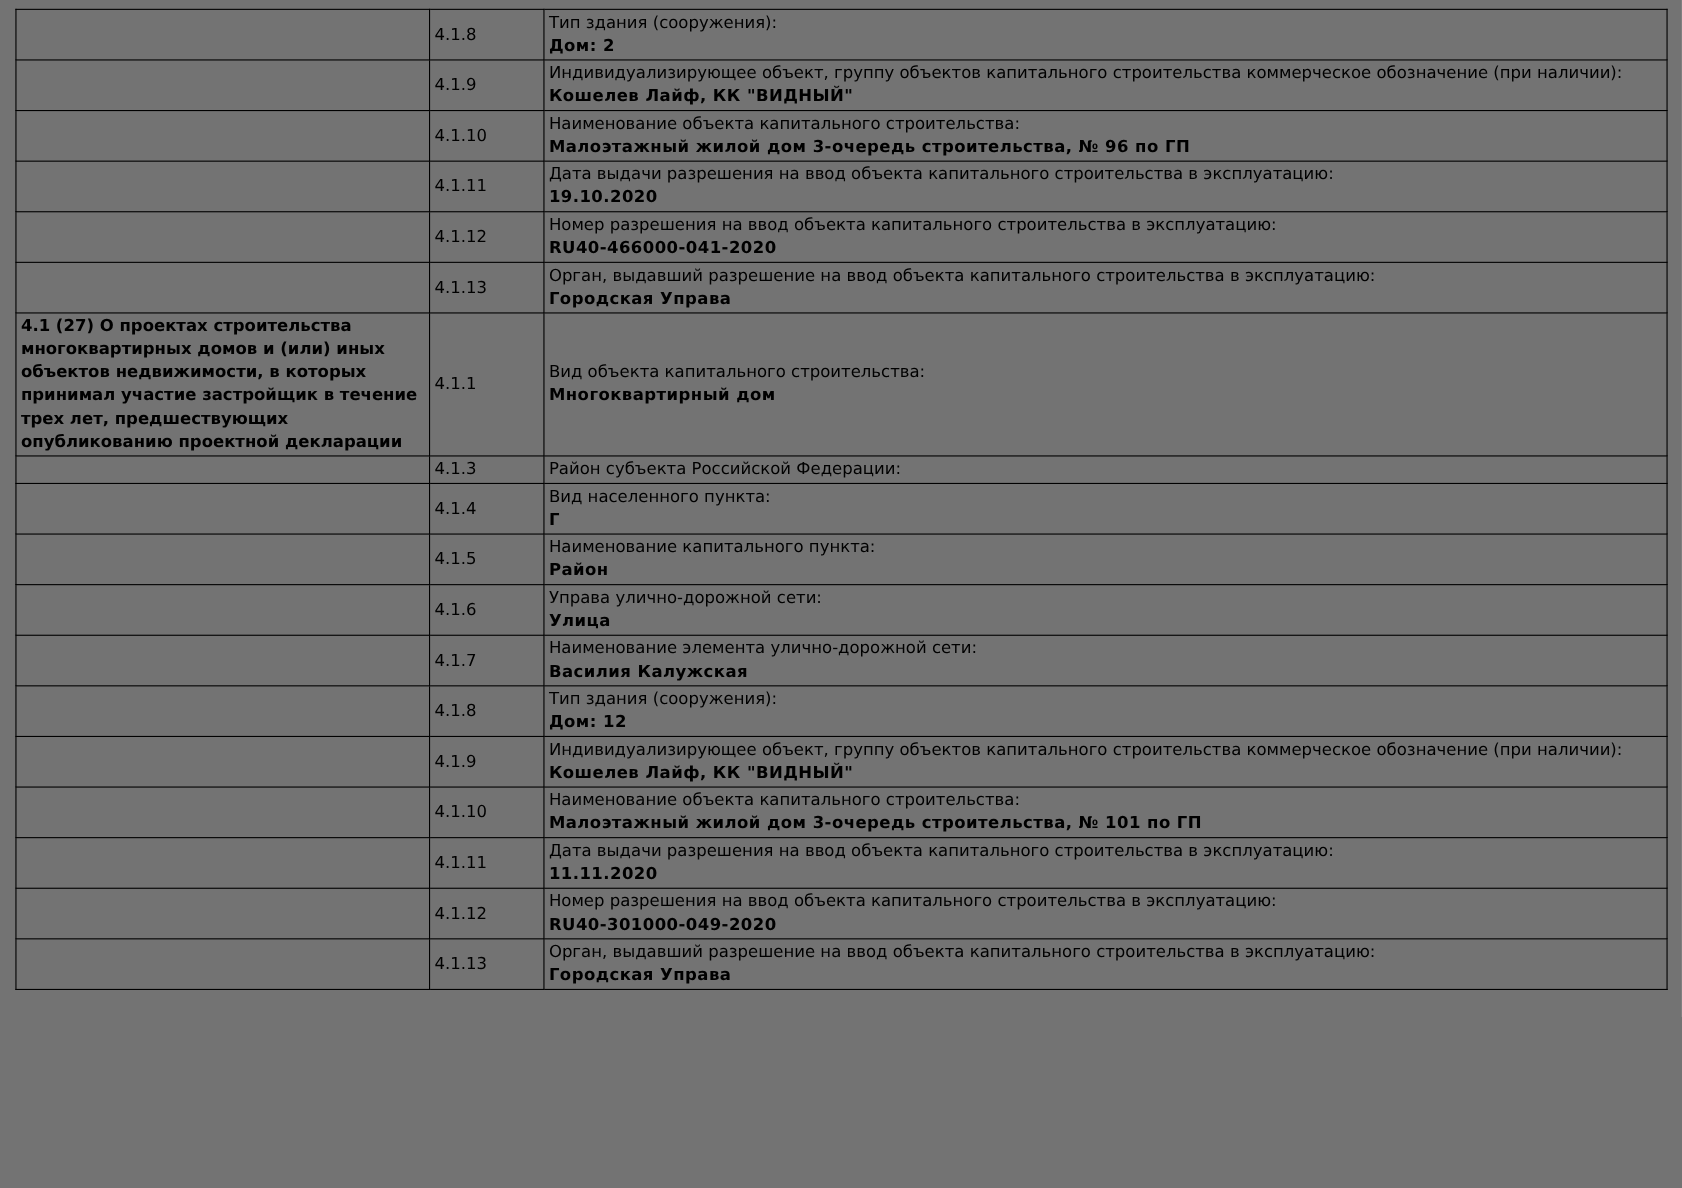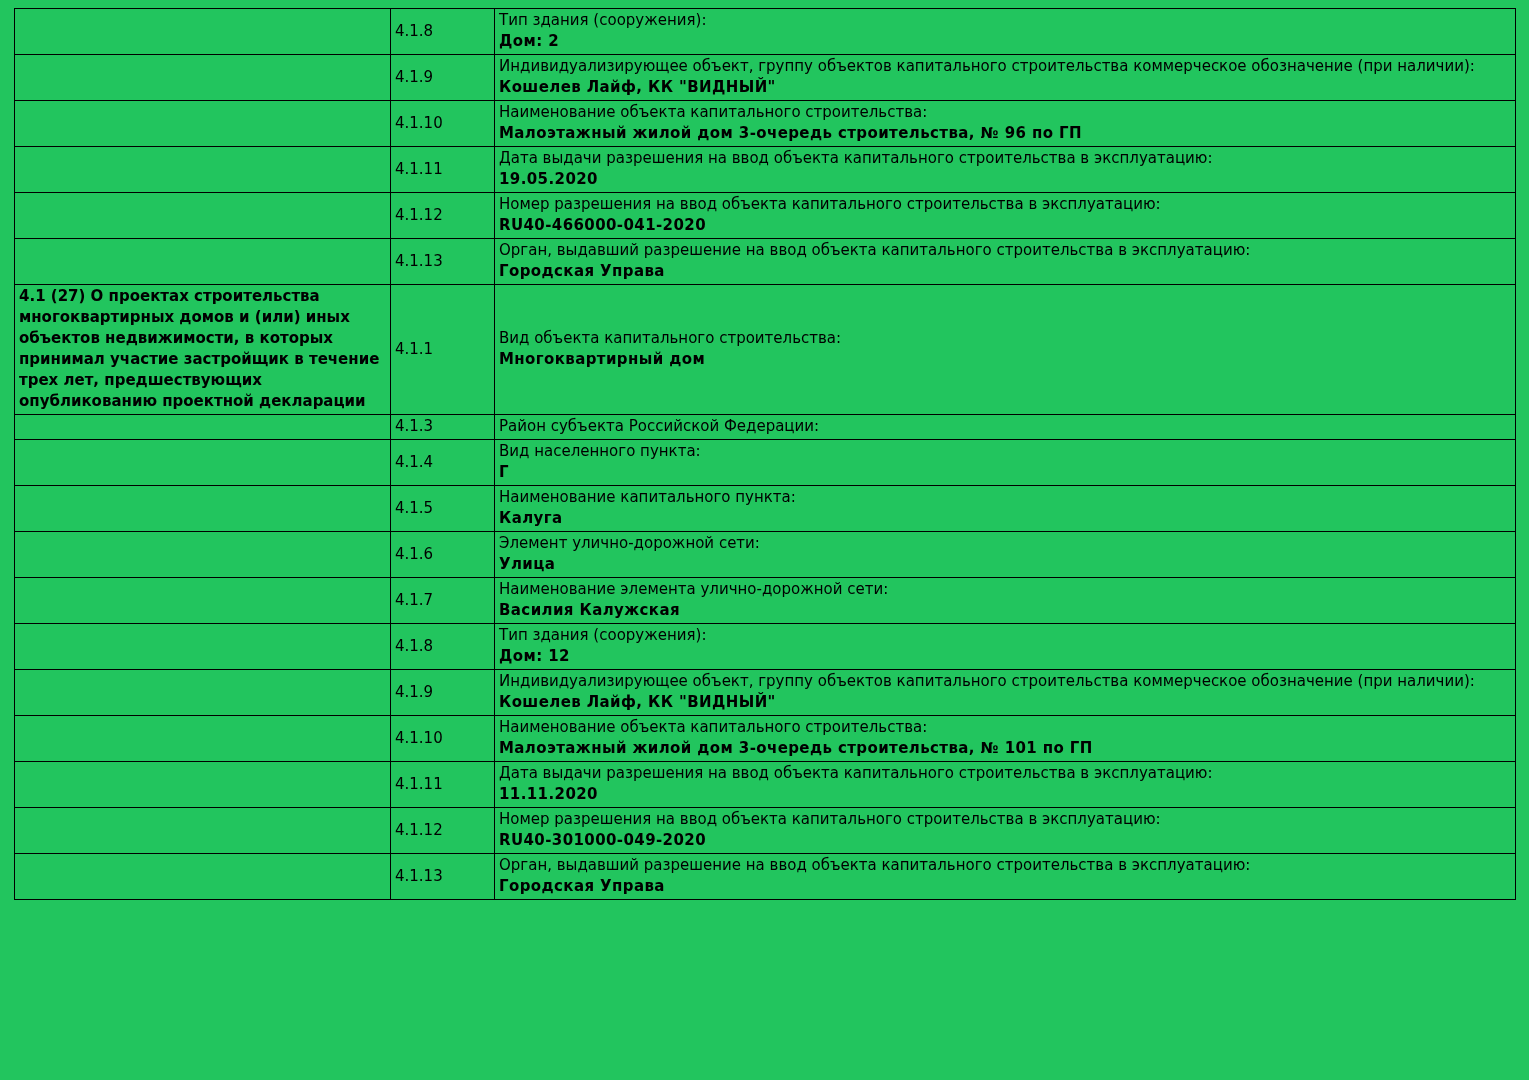--- a/index.html
+++ b/index.html
@@ -7,21 +7,21 @@
     margin: 0;
     padding: 0;
     background: #ffffff;
     color: #000000;
     font-family: "DejaVu Sans", "Liberation Sans", sans-serif;
   }
   .page {
     width: 1529px;
     height: 1080px;
     padding: 8px 0 0 14px;
-    background: #22c55e;
+    background: #737373;
     overflow: hidden;
   }
   table.decl {
     border-collapse: collapse;
     table-layout: fixed;
     width: 1501px;
   }
   table.decl td {
     border: 1px solid #000000;
     padding: 1px 5px 2px 4px;
@@ -98,21 +98,21 @@
   </tr>
         <tr>
     <td class="col-section">
       <div class="section-text"></div>
     </td>
     <td class="col-num">
       <div class="item-number">4.1.11</div>
     </td>
     <td class="col-content">
       <div class="field-label">Дата выдачи разрешения на ввод объекта капитального строительства в эксплуатацию:</div>
-      <div class="field-value">19.05.2020</div>
+      <div class="field-value">19.10.2020</div>
     </td>
   </tr>
         <tr>
     <td class="col-section">
       <div class="section-text"></div>
     </td>
     <td class="col-num">
       <div class="item-number">4.1.12</div>
     </td>
     <td class="col-content">
@@ -170,32 +170,32 @@
   </tr>
         <tr>
     <td class="col-section">
       <div class="section-text"></div>
     </td>
     <td class="col-num">
       <div class="item-number">4.1.5</div>
     </td>
     <td class="col-content">
       <div class="field-label">Наименование капитального пункта:</div>
-      <div class="field-value">Калуга</div>
+      <div class="field-value">Район</div>
     </td>
   </tr>
         <tr>
     <td class="col-section">
       <div class="section-text"></div>
     </td>
     <td class="col-num">
       <div class="item-number">4.1.6</div>
     </td>
     <td class="col-content">
-      <div class="field-label">Элемент улично-дорожной сети:</div>
+      <div class="field-label">Управа улично-дорожной сети:</div>
       <div class="field-value">Улица</div>
     </td>
   </tr>
         <tr>
     <td class="col-section">
       <div class="section-text"></div>
     </td>
     <td class="col-num">
       <div class="item-number">4.1.7</div>
     </td>

